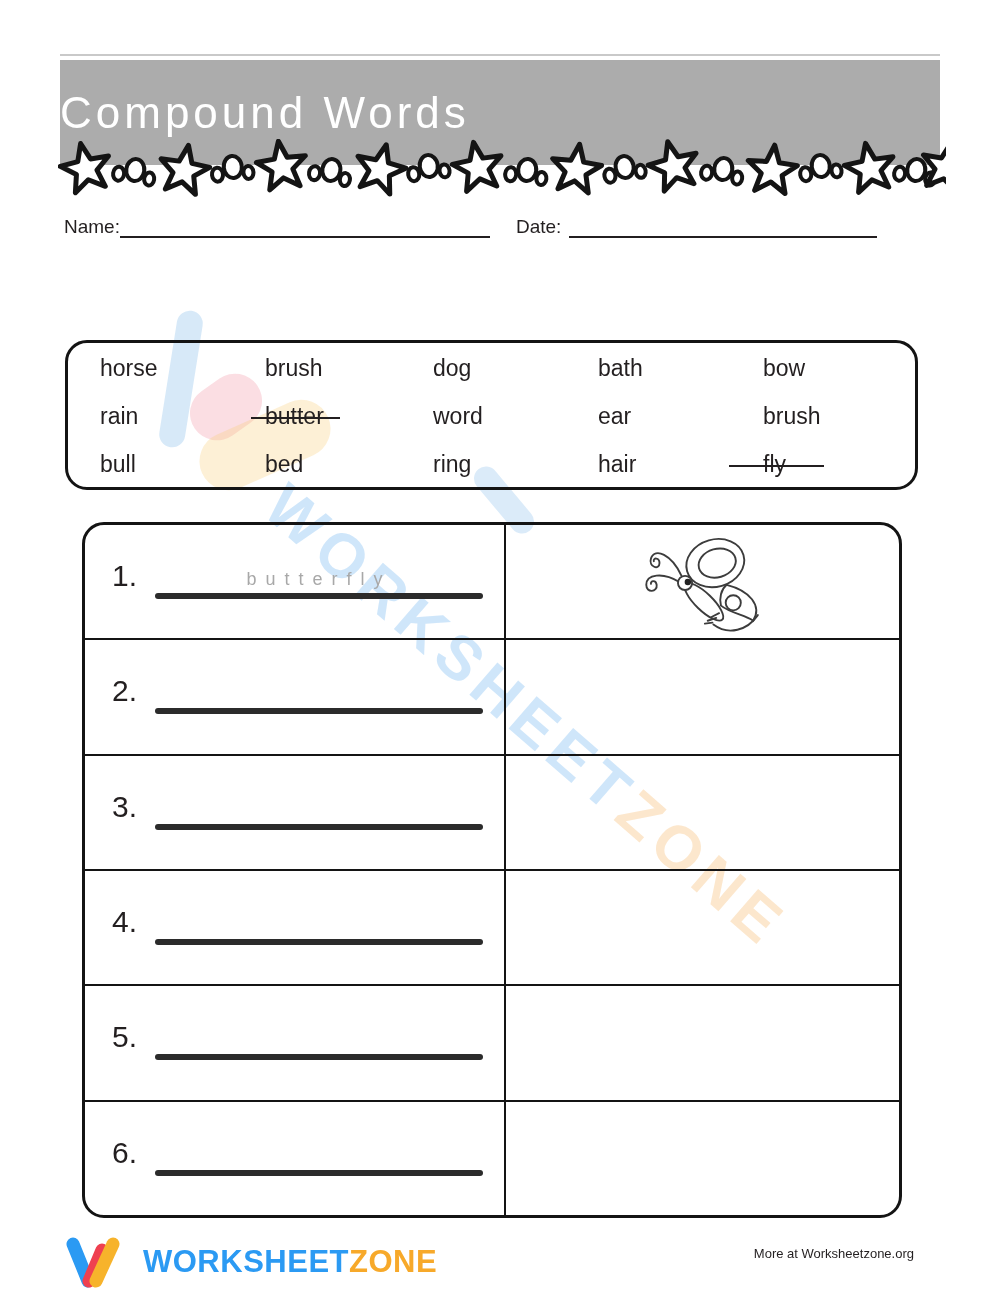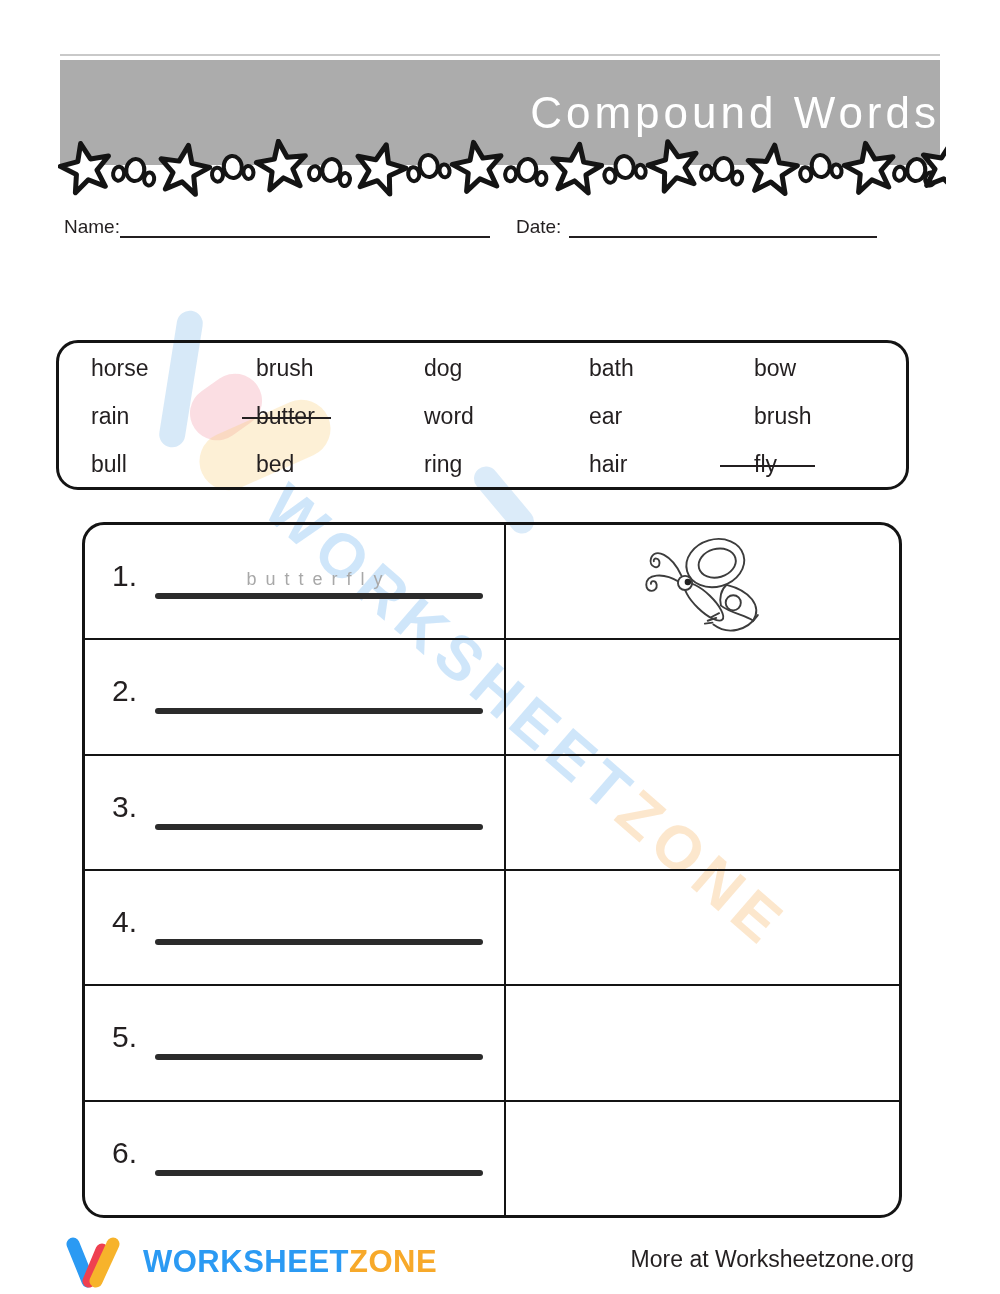--- a/index.html
+++ b/index.html
@@ -2,21 +2,21 @@
 <html><head>
 <meta charset="utf-8">
 <style>
   * { margin:0; padding:0; box-sizing:border-box; }
   body { background:#ffffff; font-family:"Liberation Sans", sans-serif; }
   .page { position:relative; width:1000px; height:1294px; background:#ffffff; overflow:hidden; color:#231f20; }
 
   .top-line { position:absolute; left:60px; top:54px; width:880px; height:2px; background:#c9c9c9; }
 
   
-  .header { position:absolute; left:60px; top:60px; width:880px; height:105px; background:#acacac; display:flex; align-items:center; justify-content:flex-end; }
+  .header { position:absolute; left:60px; top:60px; width:880px; height:105px; background:#acacac; display:flex; align-items:center; justify-content:flex-start; }
   .title { color:#ffffff; font-size:44px; font-weight:300; letter-spacing:4px; }
 
   .star-border { position:absolute; left:58px; top:139px; width:888px; height:62px; }
   .star { fill:#ffffff; stroke:#141414; stroke-width:5; stroke-linejoin:round; }
   .bead { fill:#ffffff; stroke:#141414; stroke-width:4; }
 
   
   .name-date { position:absolute; left:64px; top:214px; width:850px; display:flex; align-items:flex-end; font-size:19px; }
   .blank-line { border-bottom:2px solid #231f20; height:24px; display:inline-block; }
   .name-blank { width:370px; }
@@ -31,21 +31,21 @@
   .wm-blue1  { left:168px; top:310px; width:26px; height:138px; transform:rotate(9deg);  background:rgba(166,206,240,0.45); }
   .wm-pink   { left:188px; top:380px; width:76px; height:54px;  transform:rotate(-35deg); background:rgba(246,173,186,0.40); border-radius:28px; }
   .wm-yellow { left:196px; top:416px; width:138px; height:58px; transform:rotate(-24deg); background:rgba(250,205,120,0.30); border-radius:30px; }
   .wm-blue2  { left:492px; top:460px; width:24px; height:80px;  transform:rotate(-40deg); background:rgba(166,206,240,0.40); border-radius:12px; }
   .wm-text { position:absolute; left:298px; top:470px; transform:rotate(41deg); transform-origin:left top;
              font-size:62px; font-weight:700; letter-spacing:7px; white-space:nowrap; pointer-events:none; z-index:1; }
   .wm-text .wm-primary   { color:rgba(141,196,242,0.42); }
   .wm-text .wm-secondary { color:rgba(247,180,100,0.32); }
 
   
-  .word-bank { position:absolute; left:56px; top:340px; width:853px; height:150px; border:3px solid #141414; border-radius:22px;
+  .word-bank { position:absolute; left:65px; top:340px; width:853px; height:150px; border:3px solid #141414; border-radius:22px;
                display:grid; grid-template-columns:165px 168px 165px 165px auto; grid-auto-rows:48px; align-items:center;
                padding:1px 0 0 32px; font-size:23px; z-index:2; }
   .word { position:relative; display:inline-block; justify-self:start; }
   .struck::after { content:""; position:absolute; left:-14px; right:-16px; top:52%; height:2.5px; background:#231f20; }
   .struck-long::after { content:""; position:absolute; left:-34px; right:-38px; top:52%; height:2.5px; background:#231f20; }
 
   
   .answer-table { position:absolute; left:82px; top:522px; width:820px; height:696px; border:3px solid #141414; border-radius:22px;
                   display:flex; flex-direction:column; z-index:2; background:transparent; }
   .t-row { display:flex; flex:1 1 0; border-bottom:2px solid #141414; }
@@ -54,21 +54,21 @@
   .cell-right { flex:1; display:flex; align-items:center; justify-content:center; }
   .row-num { position:absolute; left:27px; top:34px; font-size:30px; }
   .answer-line { position:absolute; left:70px; top:68px; width:328px; height:6px; background:#2b2b2b; border-radius:3px; }
   .answer-text { position:absolute; left:70px; top:44px; width:328px; text-align:center; font-size:18px; letter-spacing:9px; color:#a8a8a8; }
 
   
   .footer-logo { position:absolute; left:63px; top:1236px; display:flex; align-items:center; gap:22px; }
   .logo-text { font-size:31px; font-weight:800; letter-spacing:0.5px; }
   .logo-text .lt-primary { color:#2b9af3; }
   .logo-text .lt-secondary { color:#f7a92a; }
-  .more-text { position:absolute; right:86px; top:1246px; font-size:23px; color:#231f20;margin-left:28px; }
+  .more-text { position:absolute; right:86px; top:1246px; font-size:13px; color:#231f20;margin-left:28px; }
 
   .butterfly { width:150px; height:104px; }
   .bf-line { fill:none; stroke:#3c3c3c; stroke-width:2; stroke-linecap:round; }
   .bf-white { fill:#ffffff; stroke:#3c3c3c; stroke-width:2; }
 </style>
 </head>
 <body>
 
 <div class="page">
 

